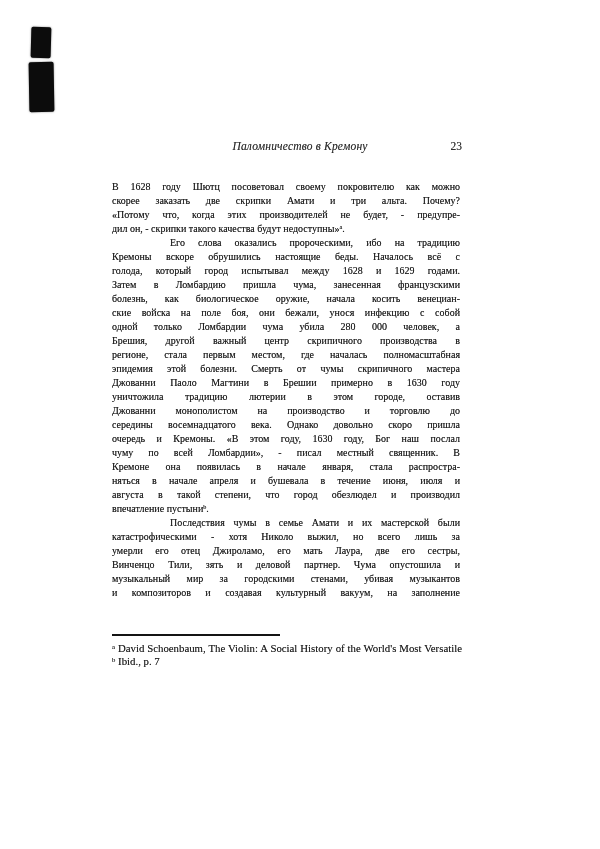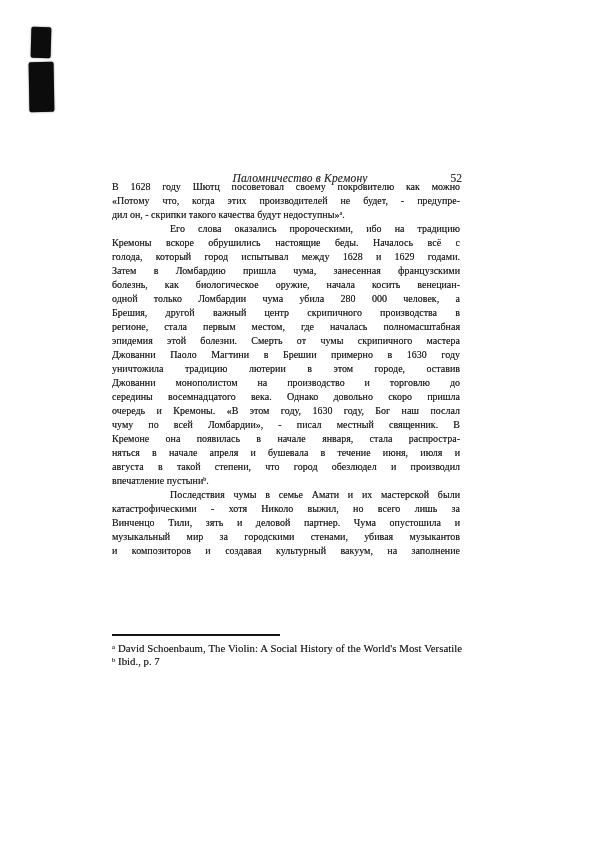--- a/index.html
+++ b/index.html
@@ -27,21 +27,20 @@
   #mark2 { left: 29px; top: 62px; width: 25px; height: 50px; transform: rotate(-1deg); }
 
   
   #running-header {
     position: absolute;
     left: 0; top: 140px;
     width: 600px;
     height: 15px;
     font-size: 11.5px;
     color: #2e2e2e;
-    margin-top: 32px;
   }
   #header-title {
     display: block;
     width: 100%;
     text-align: center;
     font-style: italic;
     letter-spacing: 0.2px;
     text-shadow: 0 0 0.5px rgba(50,50,50,0.55);
   }
   #page-number {
@@ -102,53 +101,56 @@
 </head>
 <body>
 
 <div id="page">
 
   <div id="mark1" class="corner-mark"></div>
   <div id="mark2" class="corner-mark"></div>
 
   <div id="running-header">
     <span id="header-title">Паломничество в Кремону</span>
-    <span id="page-number">52</span>
+    <span id="page-number">23</span>
   </div>
 
   <div id="body-text">
       <div class="para">
         <div class="line just">В 1628 году Шютц посоветовал своему покровителю как можно</div>
+        <div class="line just">скорее заказать две скрипки Амати и три альта. Почему?</div>
         <div class="line just">«Потому что, когда этих производителей не будет, - предупре-</div>
         <div class="line">дил он, - скрипки такого качества будут недоступны»<sup>a</sup>.</div>
       </div>
       <div class="para">
         <div class="line just indent">Его слова оказались пророческими, ибо на традицию</div>
         <div class="line just">Кремоны вскоре обрушились настоящие беды. Началось всё с</div>
         <div class="line just">голода, который город испытывал между 1628 и 1629 годами.</div>
         <div class="line just">Затем в Ломбардию пришла чума, занесенная французскими</div>
         <div class="line just">болезнь, как биологическое оружие, начала косить венециан-</div>
+        <div class="line just">ские войска на поле боя, они бежали, унося инфекцию с собой</div>
         <div class="line just">одной только Ломбардии чума убила 280 000 человек, а</div>
         <div class="line just">Брешия, другой важный центр скрипичного производства в</div>
         <div class="line just">регионе, стала первым местом, где началась полномасштабная</div>
         <div class="line just">эпидемия этой болезни. Смерть от чумы скрипичного мастера</div>
         <div class="line just">Джованни Паоло Магтини в Брешии примерно в 1630 году</div>
         <div class="line just">уничтожила традицию лютерии в этом городе, оставив</div>
         <div class="line just">Джованни монополистом на производство и торговлю до</div>
         <div class="line just">середины восемнадцатого века. Однако довольно скоро пришла</div>
         <div class="line just">очередь и Кремоны. «В этом году, 1630 году, Бог наш послал</div>
         <div class="line just">чуму по всей Ломбардии», - писал местный священник. В</div>
         <div class="line just">Кремоне она появилась в начале января, стала распростра-</div>
         <div class="line just">няться в начале апреля и бушевала в течение июня, июля и</div>
         <div class="line just">августа в такой степени, что город обезлюдел и производил</div>
         <div class="line">впечатление пустыни<sup>b</sup>.</div>
       </div>
       <div class="para">
         <div class="line just indent">Последствия чумы в семье Амати и их мастерской были</div>
         <div class="line just">катастрофическими - хотя Николо выжил, но всего лишь за</div>
+        <div class="line just">умерли его отец Джироламо, его мать Лаура, две его сестры,</div>
         <div class="line just">Винченцо Тили, зять и деловой партнер. Чума опустошила и</div>
         <div class="line just">музыкальный мир за городскими стенами, убивая музыкантов</div>
         <div class="line just">и композиторов и создавая культурный вакуум, на заполнение</div>
       </div>
     </div>
 
   <div id="footnote-rule"></div>
 
   <div id="footnotes">
       <div class="line just"><sup>a</sup> David Schoenbaum, The Violin: A Social History of the World's Most Versatile</div>

